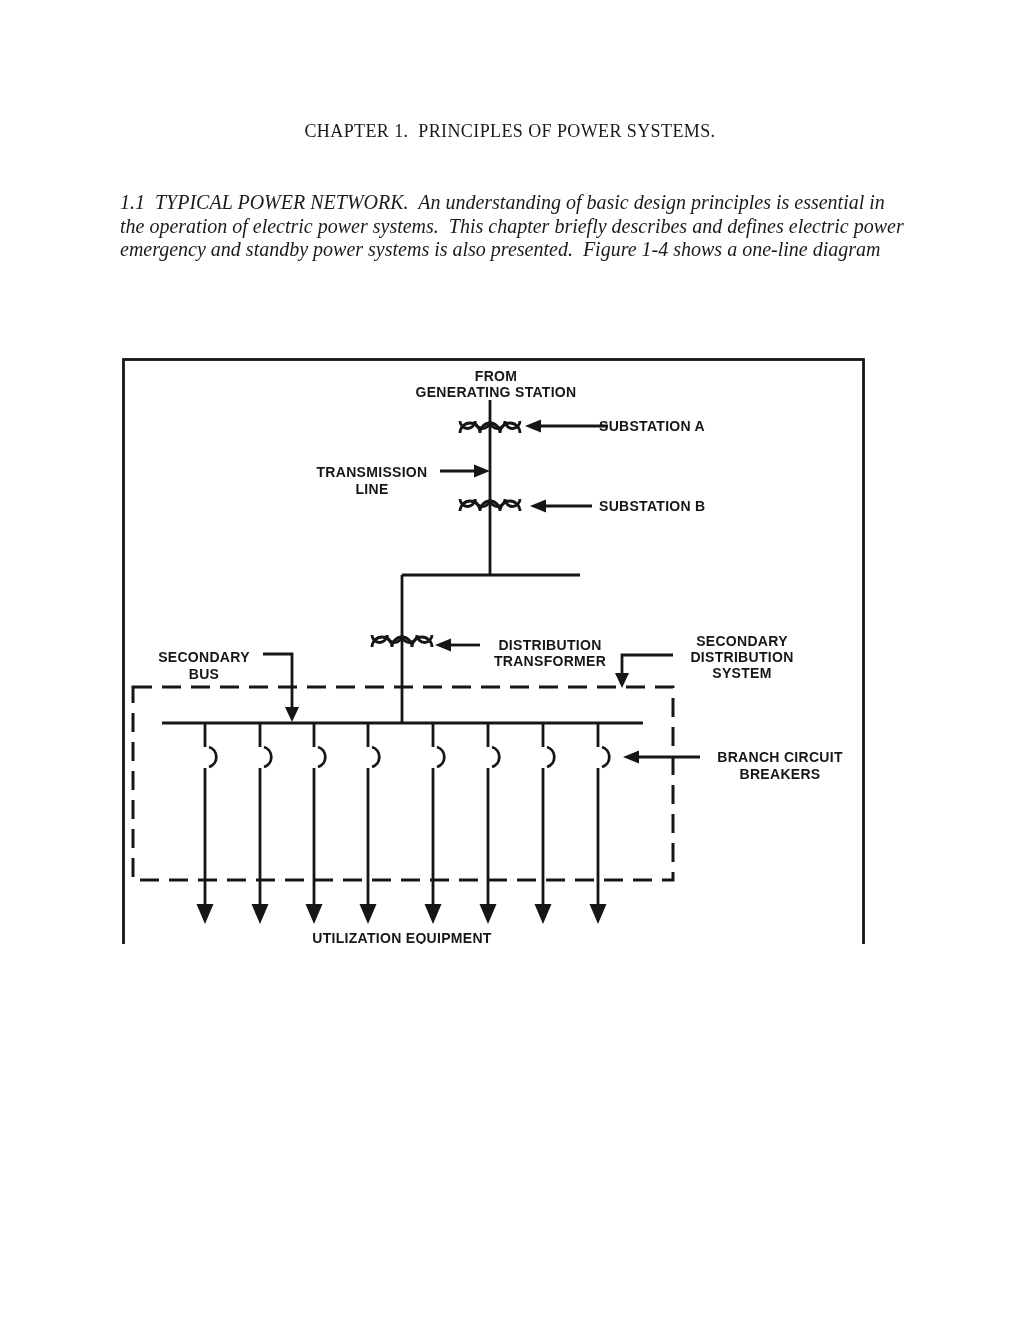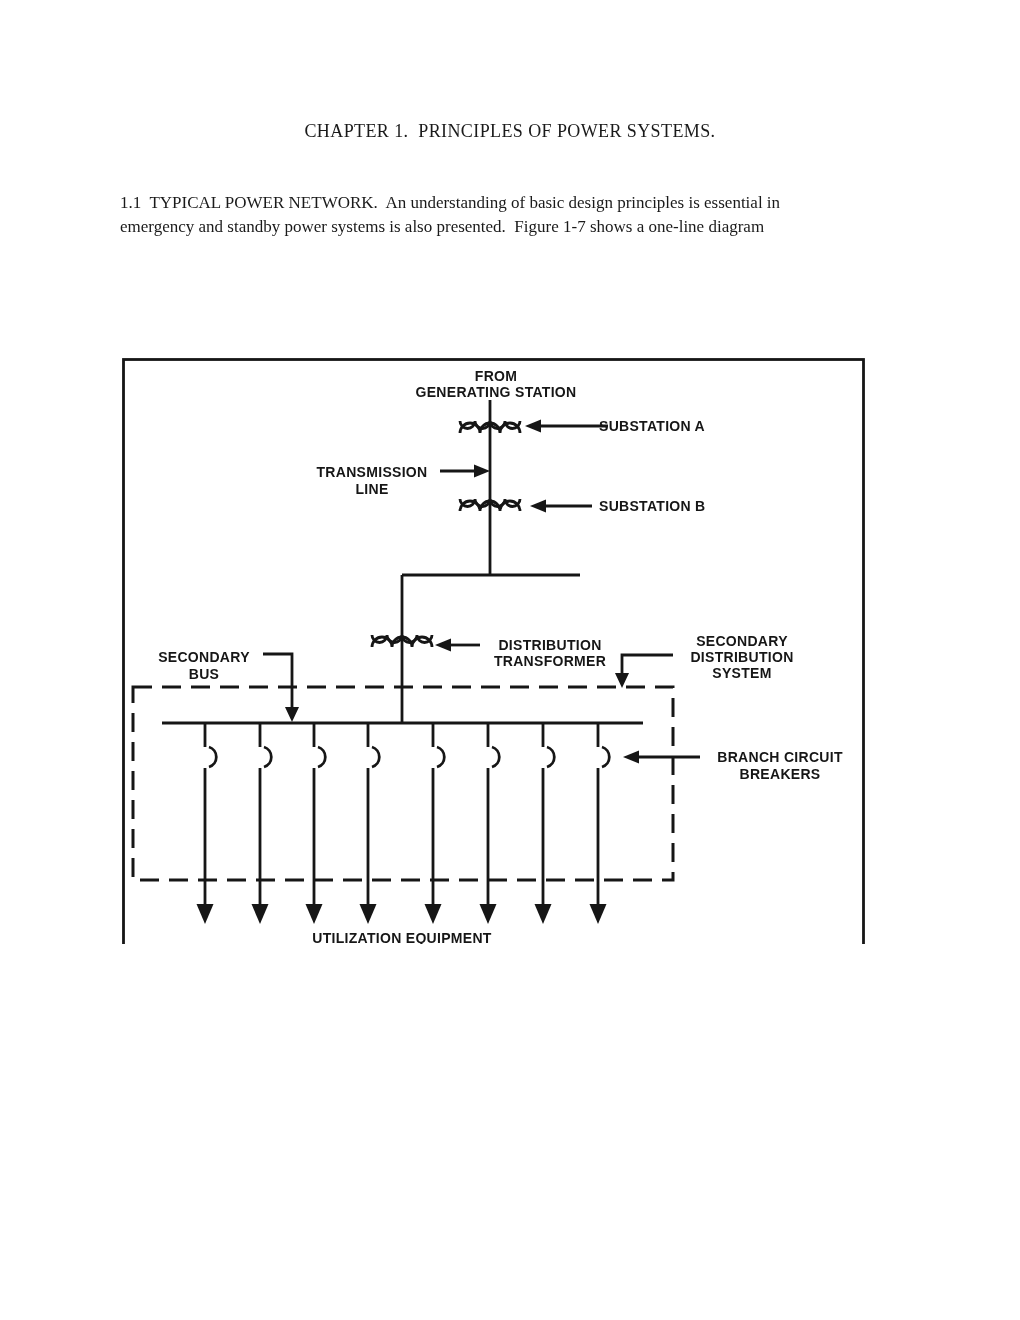--- a/index.html
+++ b/index.html
@@ -1,20 +1,20 @@
 <!DOCTYPE html>
 <html><head>
 <meta charset="utf-8">
 <style>
   html,body{margin:0;padding:0;background:#ffffff;}
   .page{position:relative;width:1020px;height:944px;background:#ffffff;overflow:hidden;
         font-family:"Liberation Serif",serif;color:#1a1a1a;}
   .title{position:absolute;left:0;top:121px;width:1020px;margin:0;text-align:center;
          font-size:18px;font-weight:normal;letter-spacing:0.4px;white-space:pre;}
-  .para{position:absolute;left:120px;top:191px;width:800px;font-size:17px;line-height:23.6px;}
+  .para{position:absolute;left:120px;top:191px;width:800px;font-size:20px;line-height:23.6px;font-style:italic;}
   .pline{white-space:pre;}
   .figure-svg{position:absolute;left:122px;top:358px;}
   .lbl{font-family:"Liberation Sans",sans-serif;font-size:14px;font-weight:bold;
        letter-spacing:0.3px;fill:#161616;}
   .wire{stroke:#161616;stroke-width:2.8;fill:none;}
   .wire-thick{stroke:#161616;stroke-width:3.2;fill:none;}
   .dashbox{stroke:#161616;stroke-width:3;fill:none;stroke-dasharray:19 10;}
   .head{fill:#161616;stroke:none;}
   .caption{position:absolute;left:0;top:978px;width:976px;text-align:center;
            font-family:"Liberation Mono",monospace;font-size:14px;font-weight:bold;
@@ -23,21 +23,22 @@
 </style>
 </head>
 <body>
 
 <main class="page">
 
   <h1 class="title">CHAPTER 1.  PRINCIPLES OF POWER SYSTEMS.</h1>
 
   <div class="para">
     <div class="pline">1.1  TYPICAL POWER NETWORK.  An understanding of basic design principles is essential in</div>
-    <div class="pline">emergency and standby power systems is also presented.  Figure 1-7 shows a one-line diagram</div>
+    <div class="pline">the operation of electric power systems.  This chapter briefly describes and defines electric power</div>
+    <div class="pline">emergency and standby power systems is also presented.  Figure 1-4 shows a one-line diagram</div>
   </div>
 
   <svg class="figure-svg" width="743" height="600" viewBox="0 0 743 600">
 
     <rect x="1.5" y="1.5" width="740" height="597" class="wire"></rect>
 
     <g>
       <path class="wire" d="M368 42 V217"></path>
       <path class="wire" d="M280 217 H458"></path>
       <path class="wire" d="M280 217 V365"></path>

